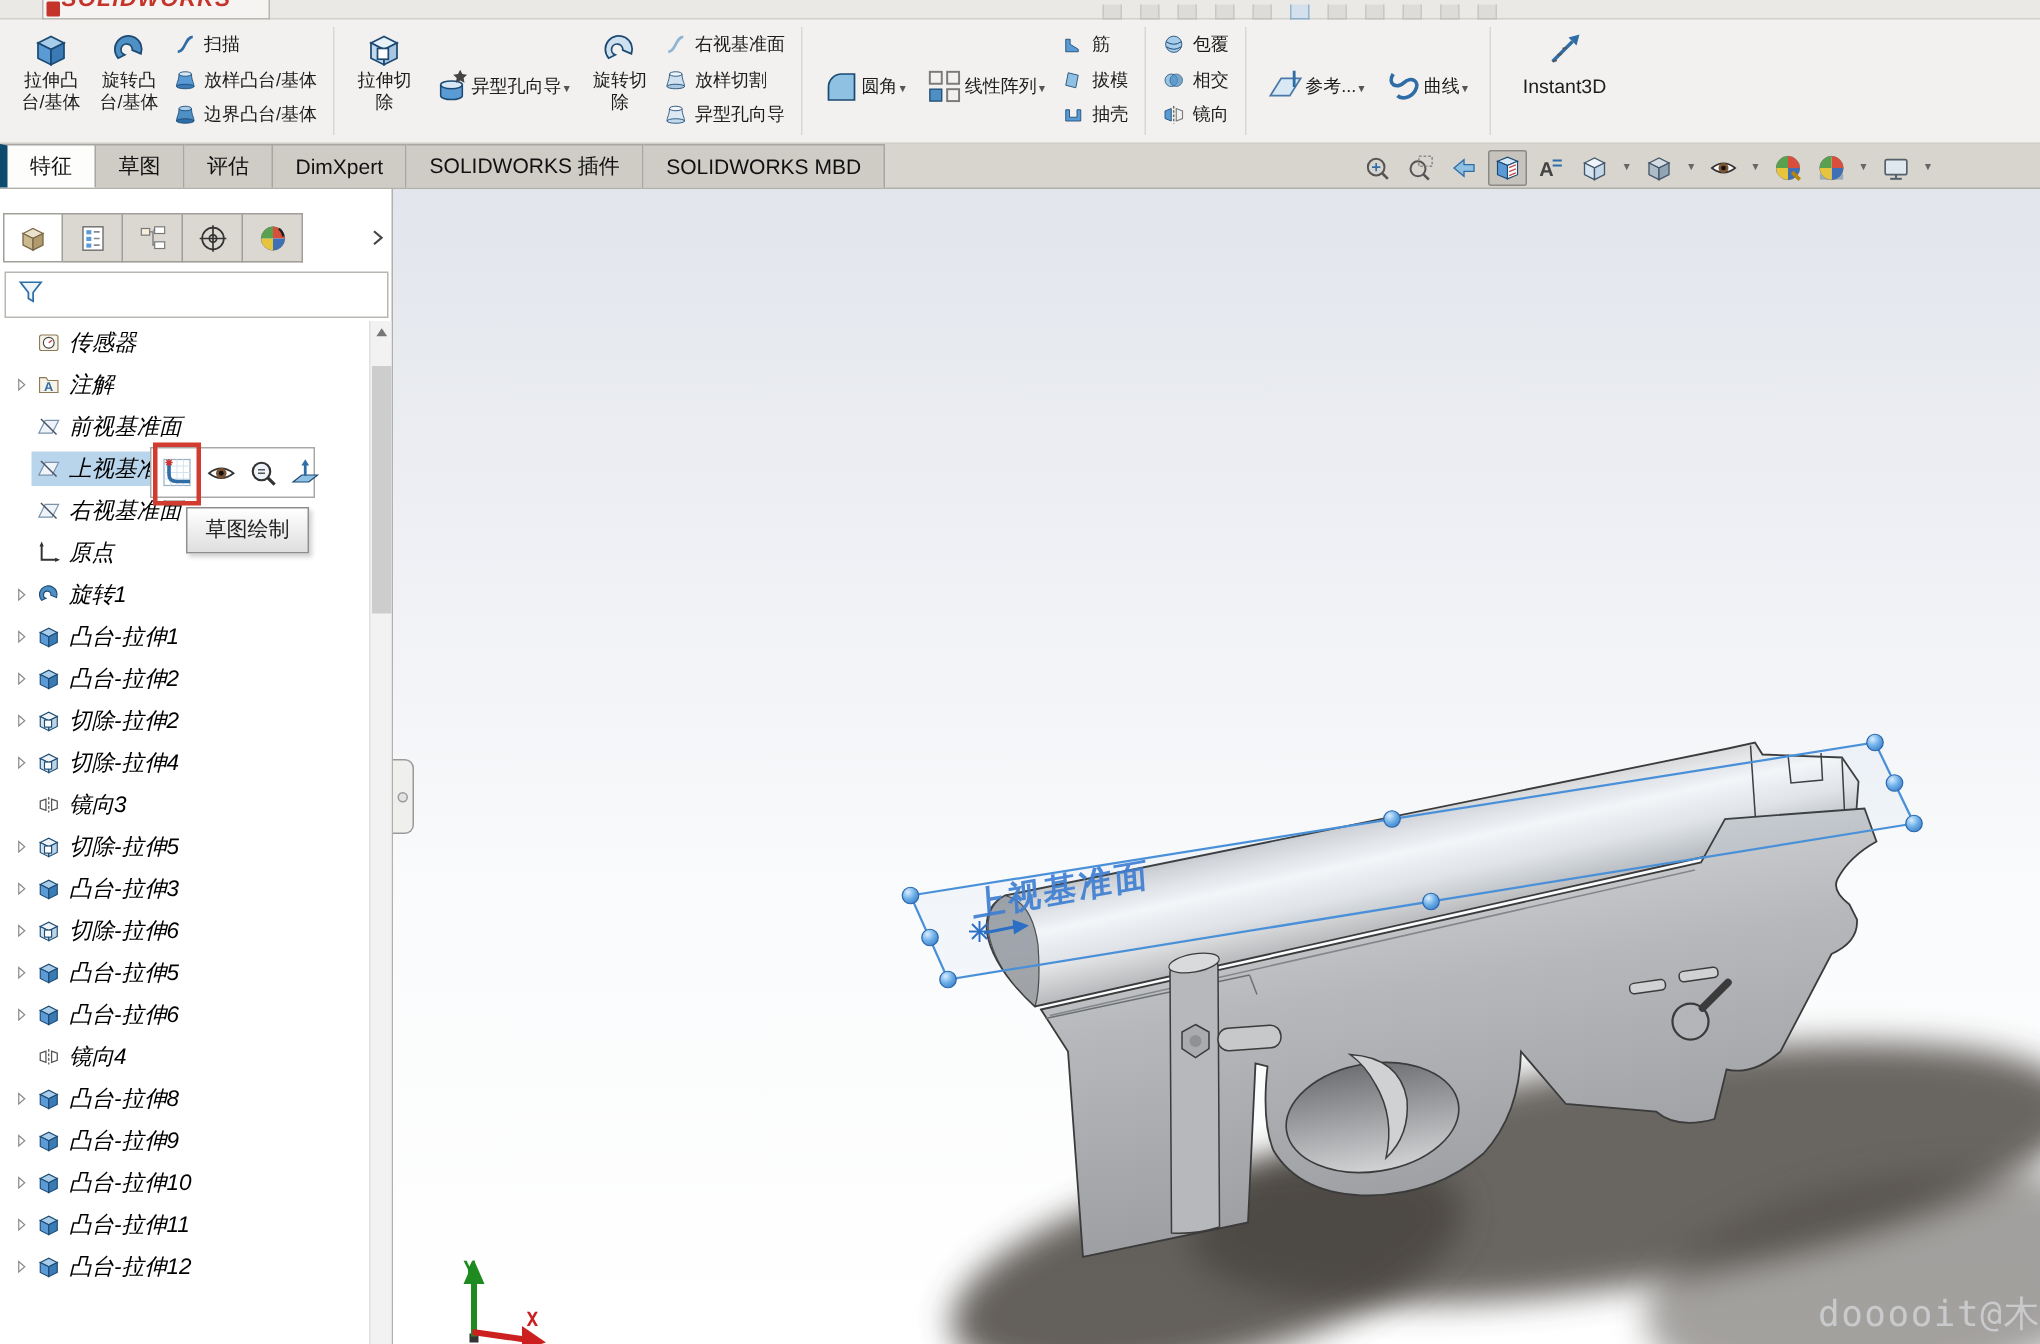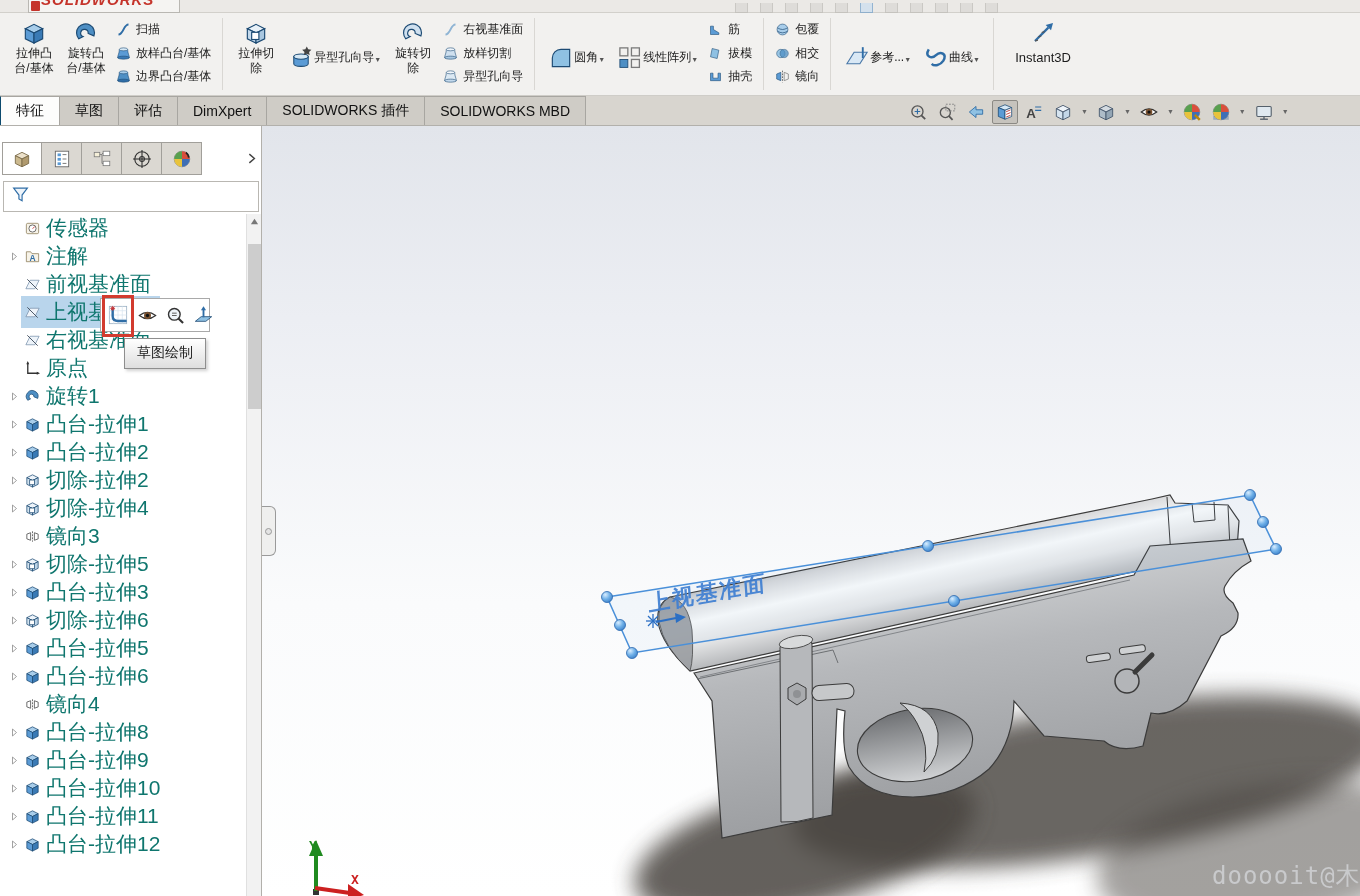--- a/index.html
+++ b/index.html
@@ -31,21 +31,21 @@
   .rb-srow{display:flex;align-items:center;gap:5px;font-size:12px;color:#1c1c1c;height:17px;white-space:nowrap;}
   .rb-inst{display:flex;flex-direction:column;align-items:center;width:84px;padding-top:8px;}
   .rb-inst .lbl{font-size:13px;margin-top:5px;}
 
   
   .tabband{position:absolute;left:0;top:96px;width:1360px;height:30px;background:#d8d5cf;
     border-bottom:1px solid #b2b0ab;z-index:4;}
   #ribbon-tabs{display:flex;height:100%;}
   .tab{padding:0 15px;display:flex;align-items:center;font-size:14px;color:#111;background:#cfccc6;
     border-right:1px solid #a8a6a1;border-top:1px solid #a8a6a1;white-space:nowrap;}
-  .tab:first-child{border-left:1px solid #0c4a6e;}
+  .tab:first-child{border-left:5px solid #0c4a6e;}
   .tab.active{background:#fdfdfc;}
   .viewbar{position:absolute;left:905px;top:99px;height:25px;display:flex;align-items:center;gap:3px;z-index:6;}
   .vb-item{display:flex;align-items:center;padding:1px 2px;border:1px solid transparent;border-radius:2px;}
   .vb-item.active{background:#c6c3bd;border-color:#8b8984;}
   .vb-dd{font-size:7px;color:#666;margin:0 2px;}
 
   
   .panel{position:absolute;left:0;top:126px;width:262px;height:770px;background:#fff;
     border-right:1px solid #b2b0ab;z-index:2;}
   .panel-tabs{position:absolute;left:2px;top:16px;display:flex;height:33px;}
@@ -55,21 +55,21 @@
   .ptab.active{background:#fff;}
   .flyout{position:absolute;left:243px;top:22px;width:16px;height:20px;display:flex;align-items:center;justify-content:center;}
   .filter-box{position:absolute;left:3px;top:55px;width:256px;height:31px;border:1px solid #b9b7b2;
     background:#fff;display:flex;align-items:center;padding-left:7px;}
   .tree{position:absolute;left:0;top:88px;width:246px;height:682px;overflow:hidden;}
   .tree-row{height:28px;display:flex;align-items:center;}
   .tr-arrow{width:13px;margin-left:8px;display:flex;align-items:center;justify-content:center;}
   .tr-body{display:flex;align-items:center;padding:2px 9px 2px 1px;}
   .tree-row.selected .tr-body{background:#b9d5ec;}
   .tr-icon{width:20px;height:18px;margin-right:4px;display:flex;align-items:center;justify-content:center;flex:none;}
-  .tr-label{font-size:21px;color:#0f766e;white-space:nowrap;}
+  .tr-label{font-size:15px;color:#000000;white-space:nowrap;font-style:italic;}
   .tree-scroll{position:absolute;left:246px;top:88px;width:15px;height:682px;background:#f2f2f2;border-left:1px solid #e0e0e0;}
   .ts-up{height:15px;display:flex;align-items:center;justify-content:center;}
   .ts-thumb{position:absolute;left:1px;top:30px;width:13px;height:165px;background:#cdcdcd;}
 
   
   .ctx-popup{position:absolute;left:100px;top:172px;width:110px;height:34px;background:#fff;
     border:1px solid #a9a9a9;display:flex;align-items:center;gap:7px;padding:2px 5px;z-index:6;}
   .ctx-icon{display:flex;align-items:center;justify-content:center;}
   .redbox{position:absolute;left:1px;top:-4px;width:32px;height:42px;border:3px solid #d23b2f;pointer-events:none;}
   .ctx-tip{position:absolute;left:124px;top:212px;padding:5px 12px 6px;font-size:14px;color:#222;

